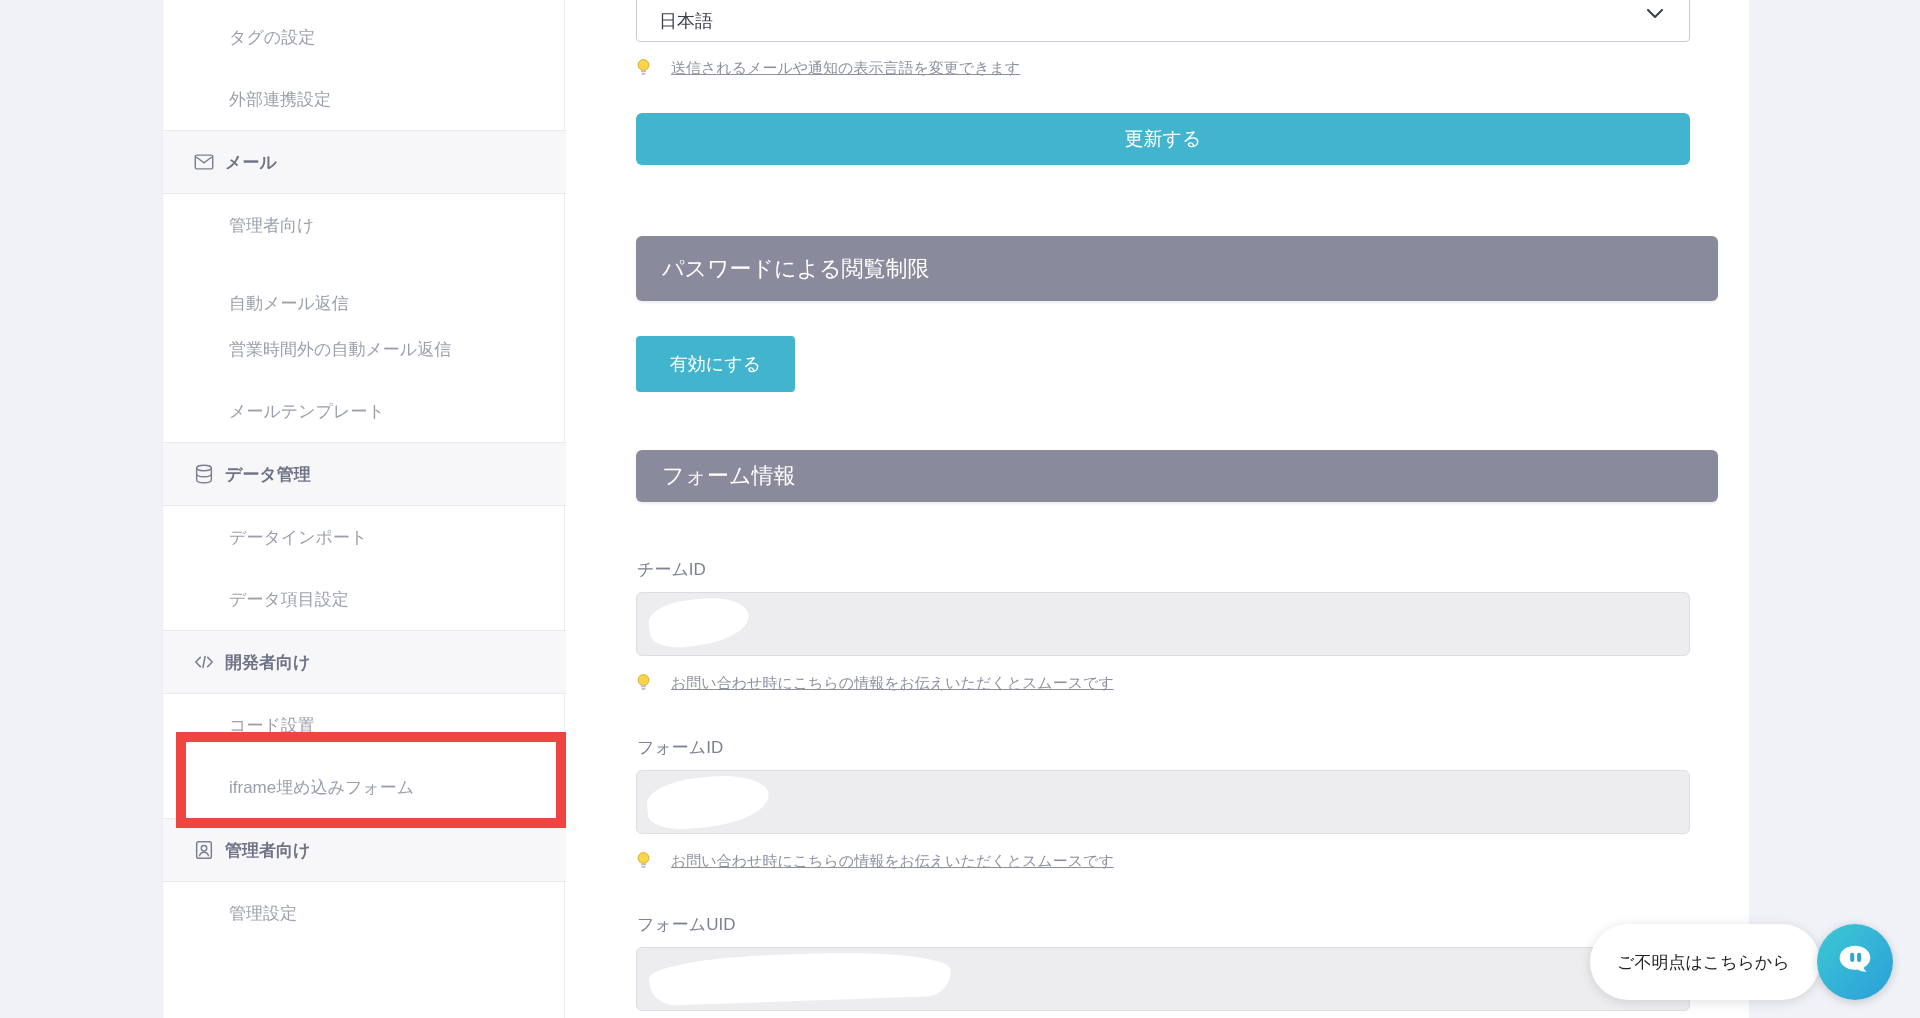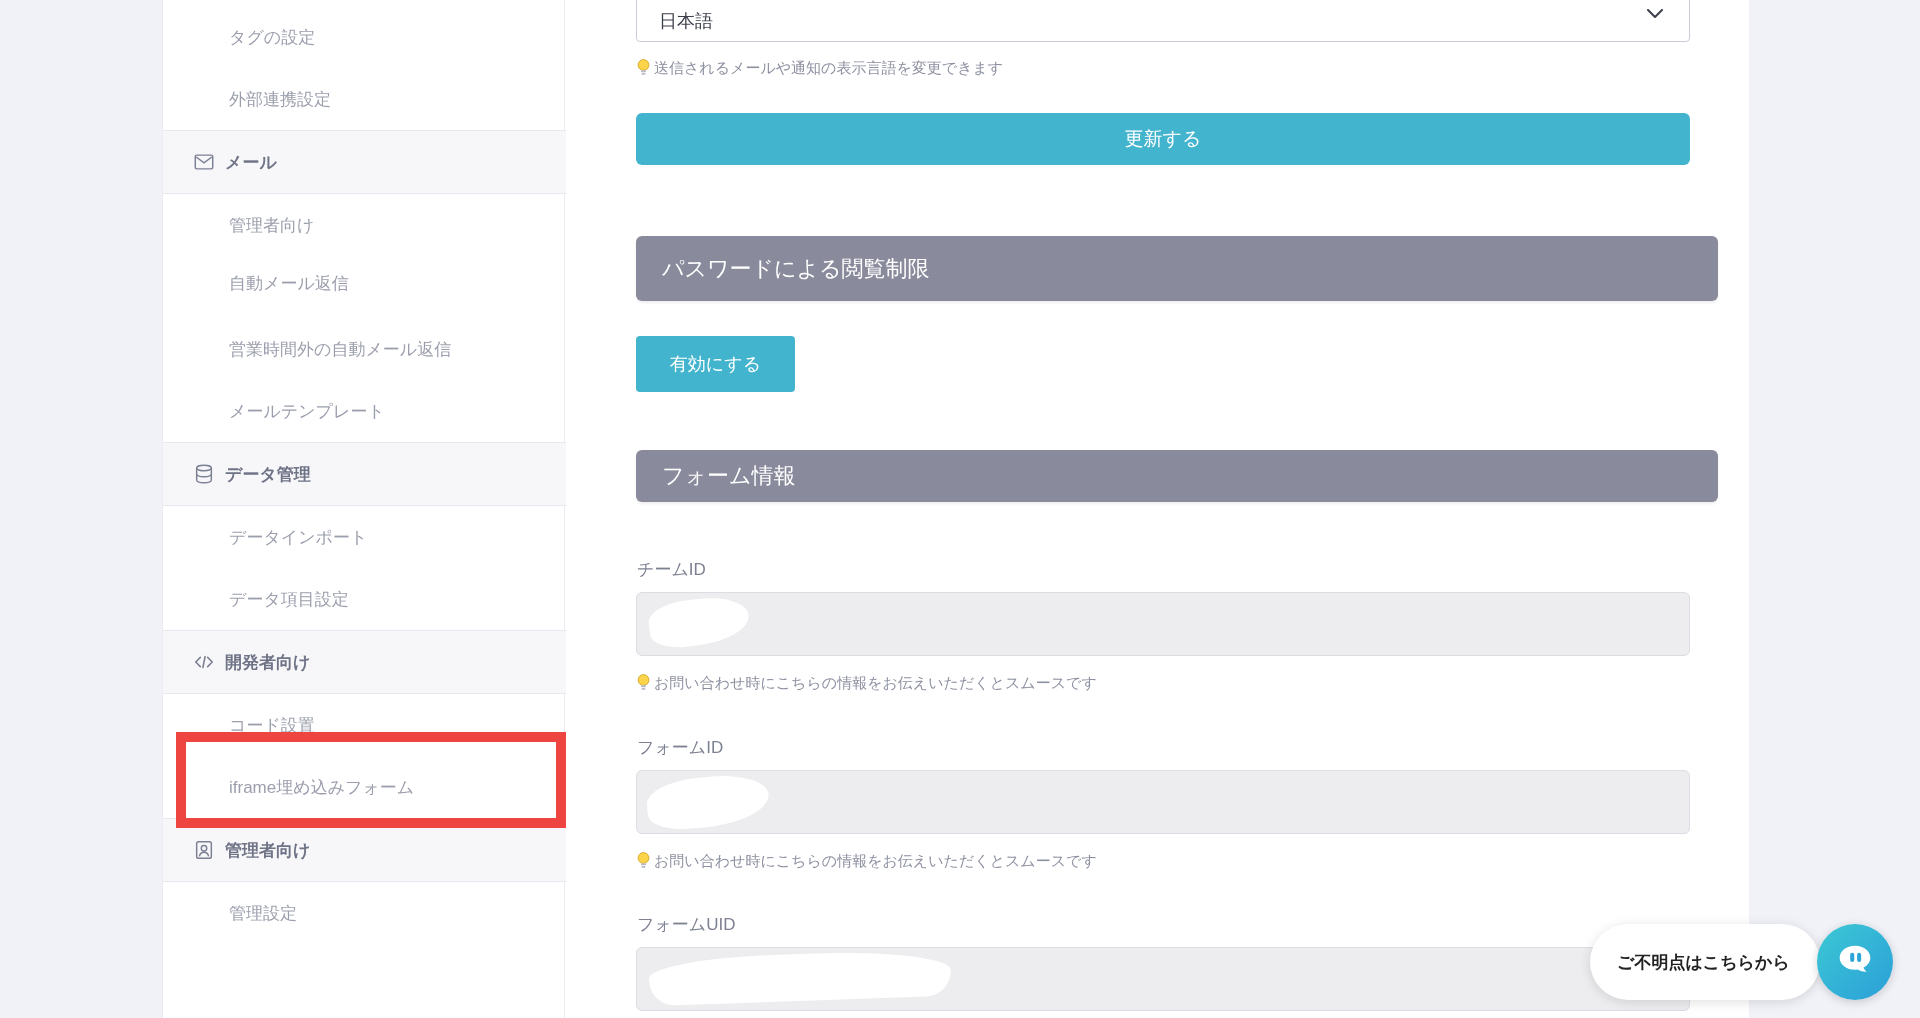--- a/index.html
+++ b/index.html
@@ -32,40 +32,40 @@
             color:var(--side-head);font-weight:bold;cursor:default;}
   .srow.hdr .ic{display:flex;align-items:center;}
   .annotation-box{position:absolute;left:176px;top:732px;width:390px;height:96px;
                   border:10px solid var(--red);z-index:5;}
 
   
   .select-box{position:absolute;left:636px;top:-22px;width:1054px;height:64px;background:#fff;
               border:1px solid #c9ccd6;border-radius:4px;display:flex;align-items:center;
               padding:22px 22px 0 22px;font-size:18px;color:#3c3f4a;cursor:pointer;}
   .select-box svg{position:absolute;right:26px;top:30px;}
-  .hint{position:absolute;font-size:15px;color:var(--hint);display:flex;align-items:center;gap:3px;height:24px;}
+  .hint{position:absolute;font-size:15px;color:var(--hint);display:flex;align-items:center;gap:20px;height:24px;text-decoration:underline;}
   .bulb{flex:0 0 auto;display:inline-flex;}
   .btn{display:flex;align-items:center;justify-content:center;background:var(--accent);
        color:#fff;border:none;border-radius:6px;cursor:pointer;font-family:inherit;}
   .btn-update{position:absolute;left:636px;top:113px;width:1054px;height:52px;font-size:19px;}
   .btn-enable{position:absolute;left:636px;top:336px;width:159px;height:56px;font-size:18px;border-radius:4px;}
   .bar{position:absolute;left:636px;width:1082px;height:65px;background:var(--bar-bg);
        border-radius:6px;display:flex;align-items:center;padding-left:26px;
        color:#fff;font-size:22px;box-shadow:0 2px 3px rgba(0,0,0,0.07);}
   .bar-password{top:236px;}
   .bar-forminfo{top:450px;height:52px;text-align:right;}
   .field-label{position:absolute;left:637px;font-size:17px;color:var(--label);height:24px;line-height:24px;}
   .dinput{position:absolute;left:636px;width:1054px;height:64px;background:#ededf0;
           border:1px solid #dcdde2;border-radius:6px;}
   .blob{position:absolute;background:#fff;}
 
   
   .chat-pill{position:absolute;left:1590px;top:924px;width:230px;height:76px;background:#fff;
              border-radius:38px;box-shadow:0 2px 12px rgba(0,0,0,0.13);display:flex;align-items:center;
-             padding-left:27px;font-size:17px;font-weight:bold;color:#222;cursor:pointer;z-index:8;}
+             padding-left:27px;font-size:17px;font-weight:normal;color:#222;cursor:pointer;z-index:8;}
   .chat-circle{position:absolute;left:1817px;top:924px;width:76px;height:76px;border-radius:50%;
                background:linear-gradient(135deg,#3cc8d4,#2b9fd8);box-shadow:0 2px 10px rgba(0,0,0,0.18);
                display:flex;align-items:center;justify-content:center;cursor:pointer;z-index:9;}
 </style>
 </head>
 <body>
 
 <div class="app">
 
   <div class="main-surface"></div>
@@ -85,21 +85,21 @@
           <rect x="2.5" y="4.5" width="19" height="15" rx="1.5"></rect>
             <polyline points="3.5,6.5 12,13 20.5,6.5"></polyline>
         </svg>
       </span>
       <span>メール</span>
     </div>
 
     <div class="srow" style="top:194px">
         <span>管理者向け</span>
       </div>
-    <div class="srow" style="top:252px">
+    <div class="srow" style="top:272px">
         <span>自動メール返信</span>
       </div>
     <div class="srow" style="top:318px">
         <span>営業時間外の自動メール返信</span>
       </div>
     <div class="srow" style="top:380px">
         <span>メールテンプレート</span>
       </div>
 
     <div class="srow hdr" style="top:442px">

